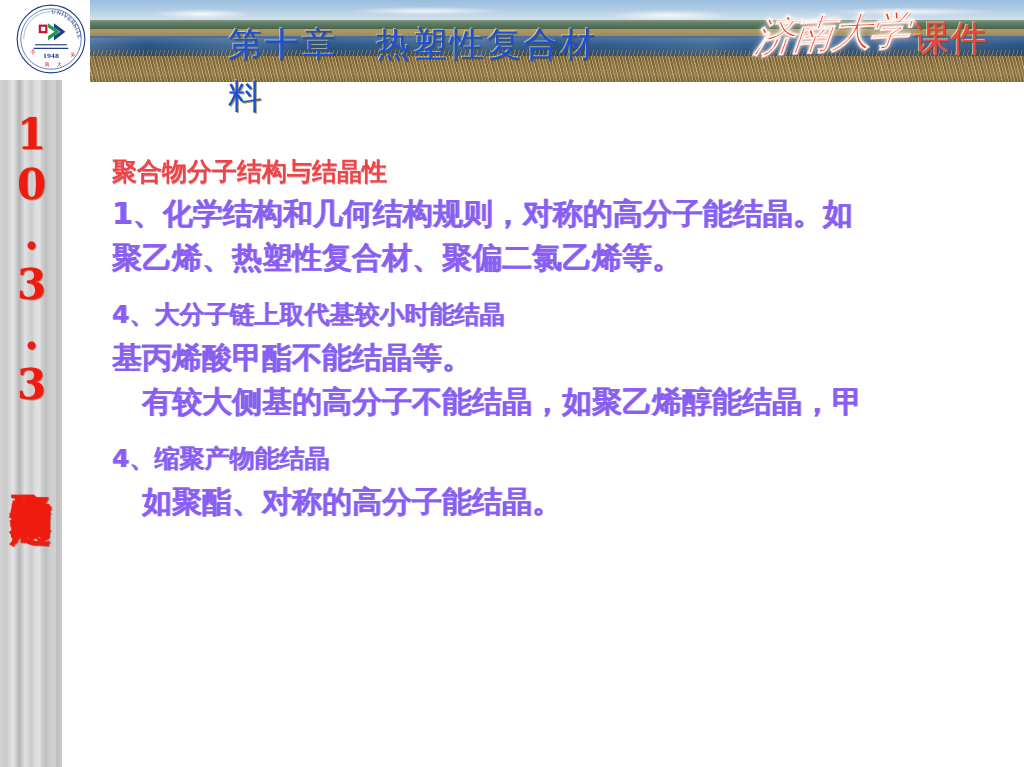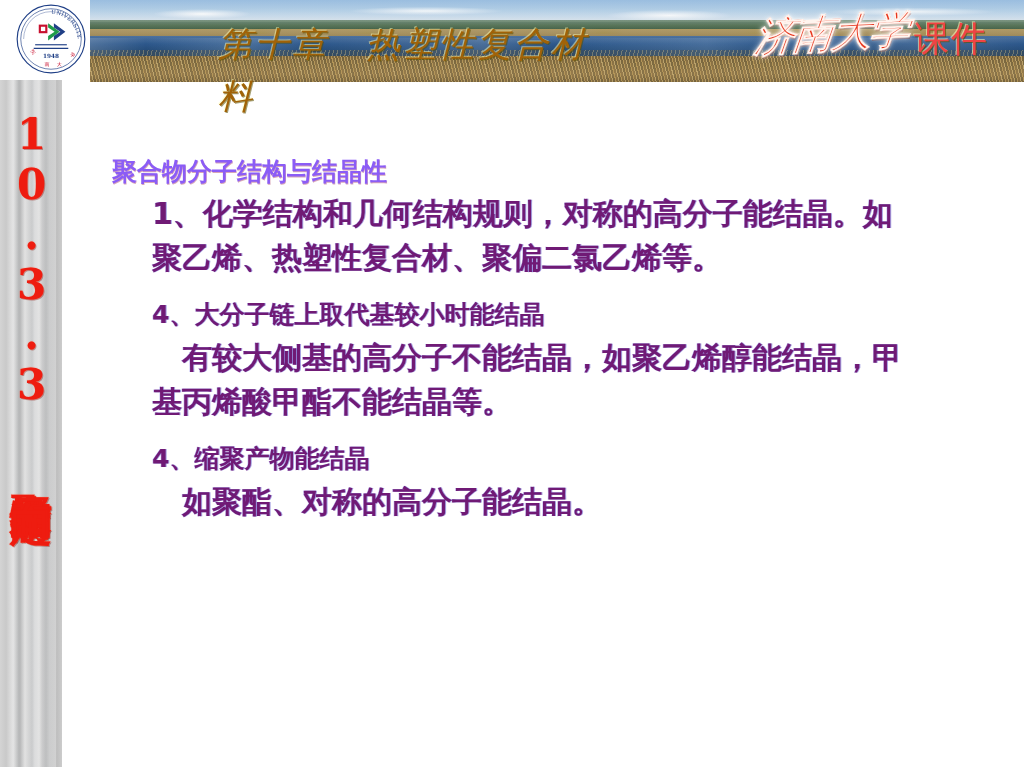--- a/index.html
+++ b/index.html
@@ -180,33 +180,32 @@
     opacity: 0.8;
   }
   #banner-veil {
     position: absolute; left: 0; top: 0; width: 100%; height: 100%;
     background: linear-gradient(to bottom, rgba(255,255,255,0.10) 0%, rgba(0,0,0,0.05) 55%, rgba(0,0,0,0.12) 100%);
   }
 
   
   #title {
     position: absolute;
-    left: 218px;
+    left: 228px;
     top: 18px;
     width: 520px;
     z-index: 7;
     font-family: "DejaVu Serif", "Liberation Serif", serif;
     font-size: 34px;
     line-height: 52px;
     letter-spacing: 3px;
-    color: #a16207;
+    color: #1d4ed8;
     text-shadow:
       1px 1px 0 rgba(90,80,0,0.55),
       -1px -1px 0 rgba(255,255,180,0.5);
-    font-style: italic;
   }
 
   
   #brand {
     position: absolute;
     left: 752px;
     top: 10px;
     z-index: 7;
     display: flex;
     align-items: baseline;
@@ -245,36 +244,35 @@
     top: 152px;
     width: 900px;
   }
   .blk { margin-bottom: 14px; }
   .heading-line {
     font-family: "DejaVu Sans", "Liberation Sans", sans-serif;
     font-weight: bold;
     font-size: 25px;
     line-height: 40px;
     letter-spacing: 0px;
-    color: #8b5cf6;
+    color: #ef4444;
     text-shadow: 0.5px 0.5px 0 rgba(140,0,50,0.35);
   }
   .body-line {
     font-family: "DejaVu Sans", "Liberation Sans", sans-serif;
     font-weight: bold;
     font-size: 30px;
     line-height: 44px;
     letter-spacing: 0px;
-    color: #701a75;
+    color: #8b5cf6;
     text-shadow:
       1px 0 0 rgba(60,50,190,0.45),
       0 1px 0 rgba(255,255,255,0.5),
       -0.5px -0.5px 0 rgba(120,110,230,0.5);
     white-space: pre;
-    margin-left: 40px;
   }
   .body-line.small {
     font-size: 25px;
     line-height: 42px;
   }
 </style>
 </head>
 <body>
 
 <div id="slide">
@@ -342,22 +340,22 @@
   <div id="content">
 
     <div class="blk">
       <div class="heading-line">聚合物分子结构与结晶性</div>
       <div class="body-line">1、化学结构和几何结构规则，对称的高分子能结晶。如</div>
       <div class="body-line">聚乙烯、热塑性复合材、聚偏二氯乙烯等。</div>
     </div>
 
     <div class="blk">
       <div class="body-line small">4、大分子链上取代基较小时能结晶</div>
+      <div class="body-line">基丙烯酸甲酯不能结晶等。</div>
       <div class="body-line">　有较大侧基的高分子不能结晶，如聚乙烯醇能结晶，甲</div>
-      <div class="body-line">基丙烯酸甲酯不能结晶等。</div>
     </div>
 
     <div class="blk">
       <div class="body-line small">4、缩聚产物能结晶</div>
       <div class="body-line">　如聚酯、对称的高分子能结晶。</div>
     </div>
 
   </div>
 
 </div>

